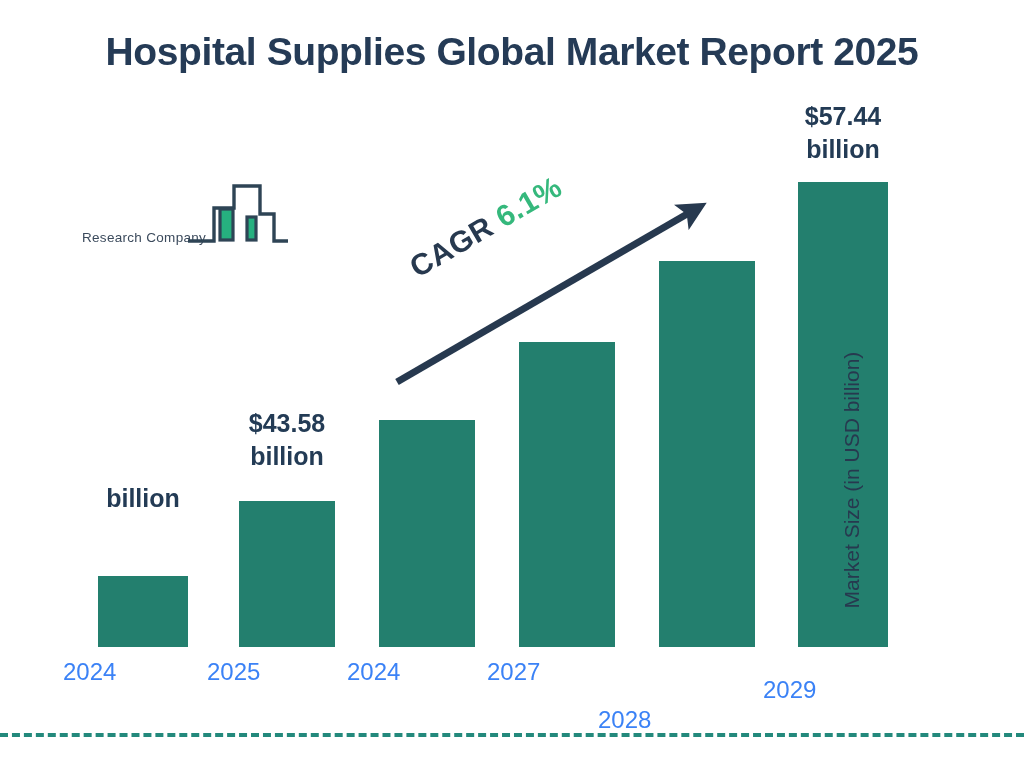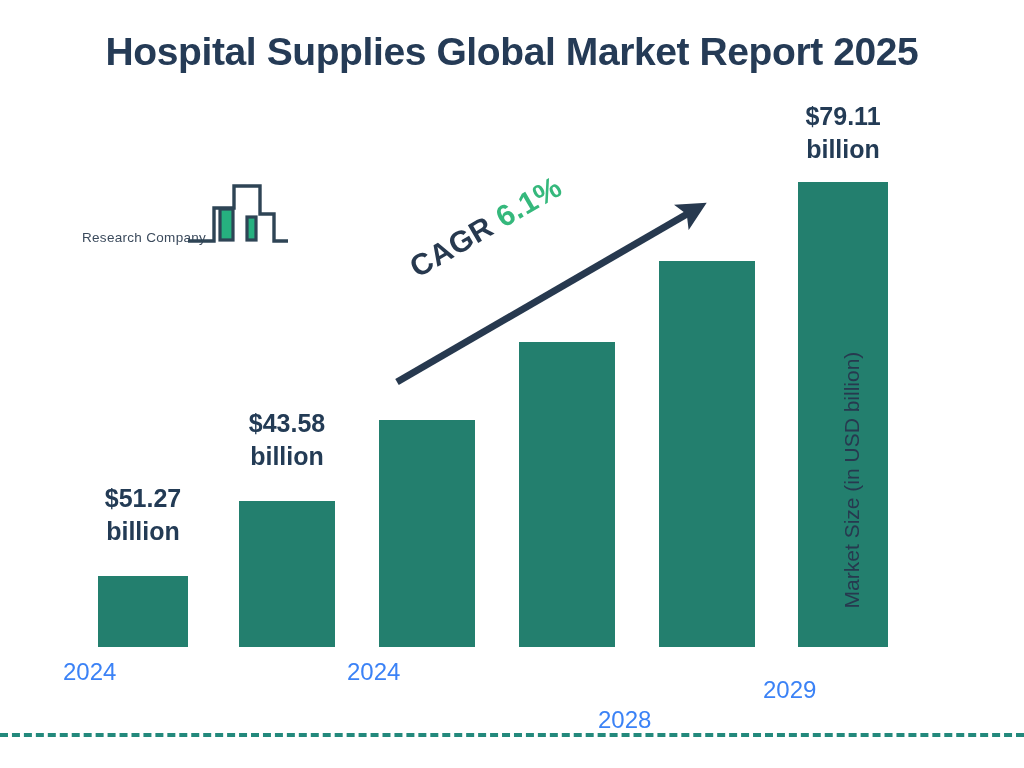--- a/index.html
+++ b/index.html
@@ -165,34 +165,35 @@
   <div id="plot">
 
     <div class="bar" style="left:98px; top:576px; width:90px; height:71px;"></div>
     <div class="bar" style="left:239px; top:501px; width:96px; height:146px;"></div>
     <div class="bar" style="left:379px; top:420px; width:96px; height:227px;"></div>
     <div class="bar" style="left:519px; top:342px; width:96px; height:305px;"></div>
     <div class="bar" style="left:659px; top:261px; width:96px; height:386px;"></div>
     <div class="bar" style="left:798px; top:182px; width:90px; height:465px;"></div>
 
     <div class="bar-label" style="left:63px; top:482px; width:160px;">
-      <div>$51.27</div>
       <div>billion</div>
     </div>
     <div class="bar-label" style="left:207px; top:407px; width:160px;">
       <div>$43.58</div>
       <div>billion</div>
     </div>
     <div class="bar-label" style="left:763px; top:100px; width:160px;">
-      <div>$79.11</div>
+      <div>$57.44</div>
       <div>billion</div>
     </div>
 
     <div class="x-tick" style="left:63px; width:160px;">2024</div>
+    <div class="x-tick" style="left:207px; width:160px;">2025</div>
     <div class="x-tick" style="left:347px; width:160px;">2024</div>
+    <div class="x-tick" style="left:487px; width:160px;">2027</div>
     <div class="x-tick" style="left:598px; width:160px;margin-top:48px;">2028</div>
     <div class="x-tick" style="left:763px; width:160px;margin-top:18px;">2029</div>
 
     <svg width="1024" height="768" style="position:absolute; left:0; top:0; pointer-events:none;">
       <defs>
         <marker id="arrowhead" markerWidth="4.2" markerHeight="4.2" refX="2.1" refY="2.1" orient="auto">
           <path d="M0,0 L4.2,2.1 L0,4.2 L0.9,2.1 Z" fill="#27394f"></path>
         </marker>
       </defs>
       <line x1="397" y1="382" x2="694" y2="210" stroke="#27394f" stroke-width="7" stroke-linecap="butt" marker-end="url(#arrowhead)"></line>

